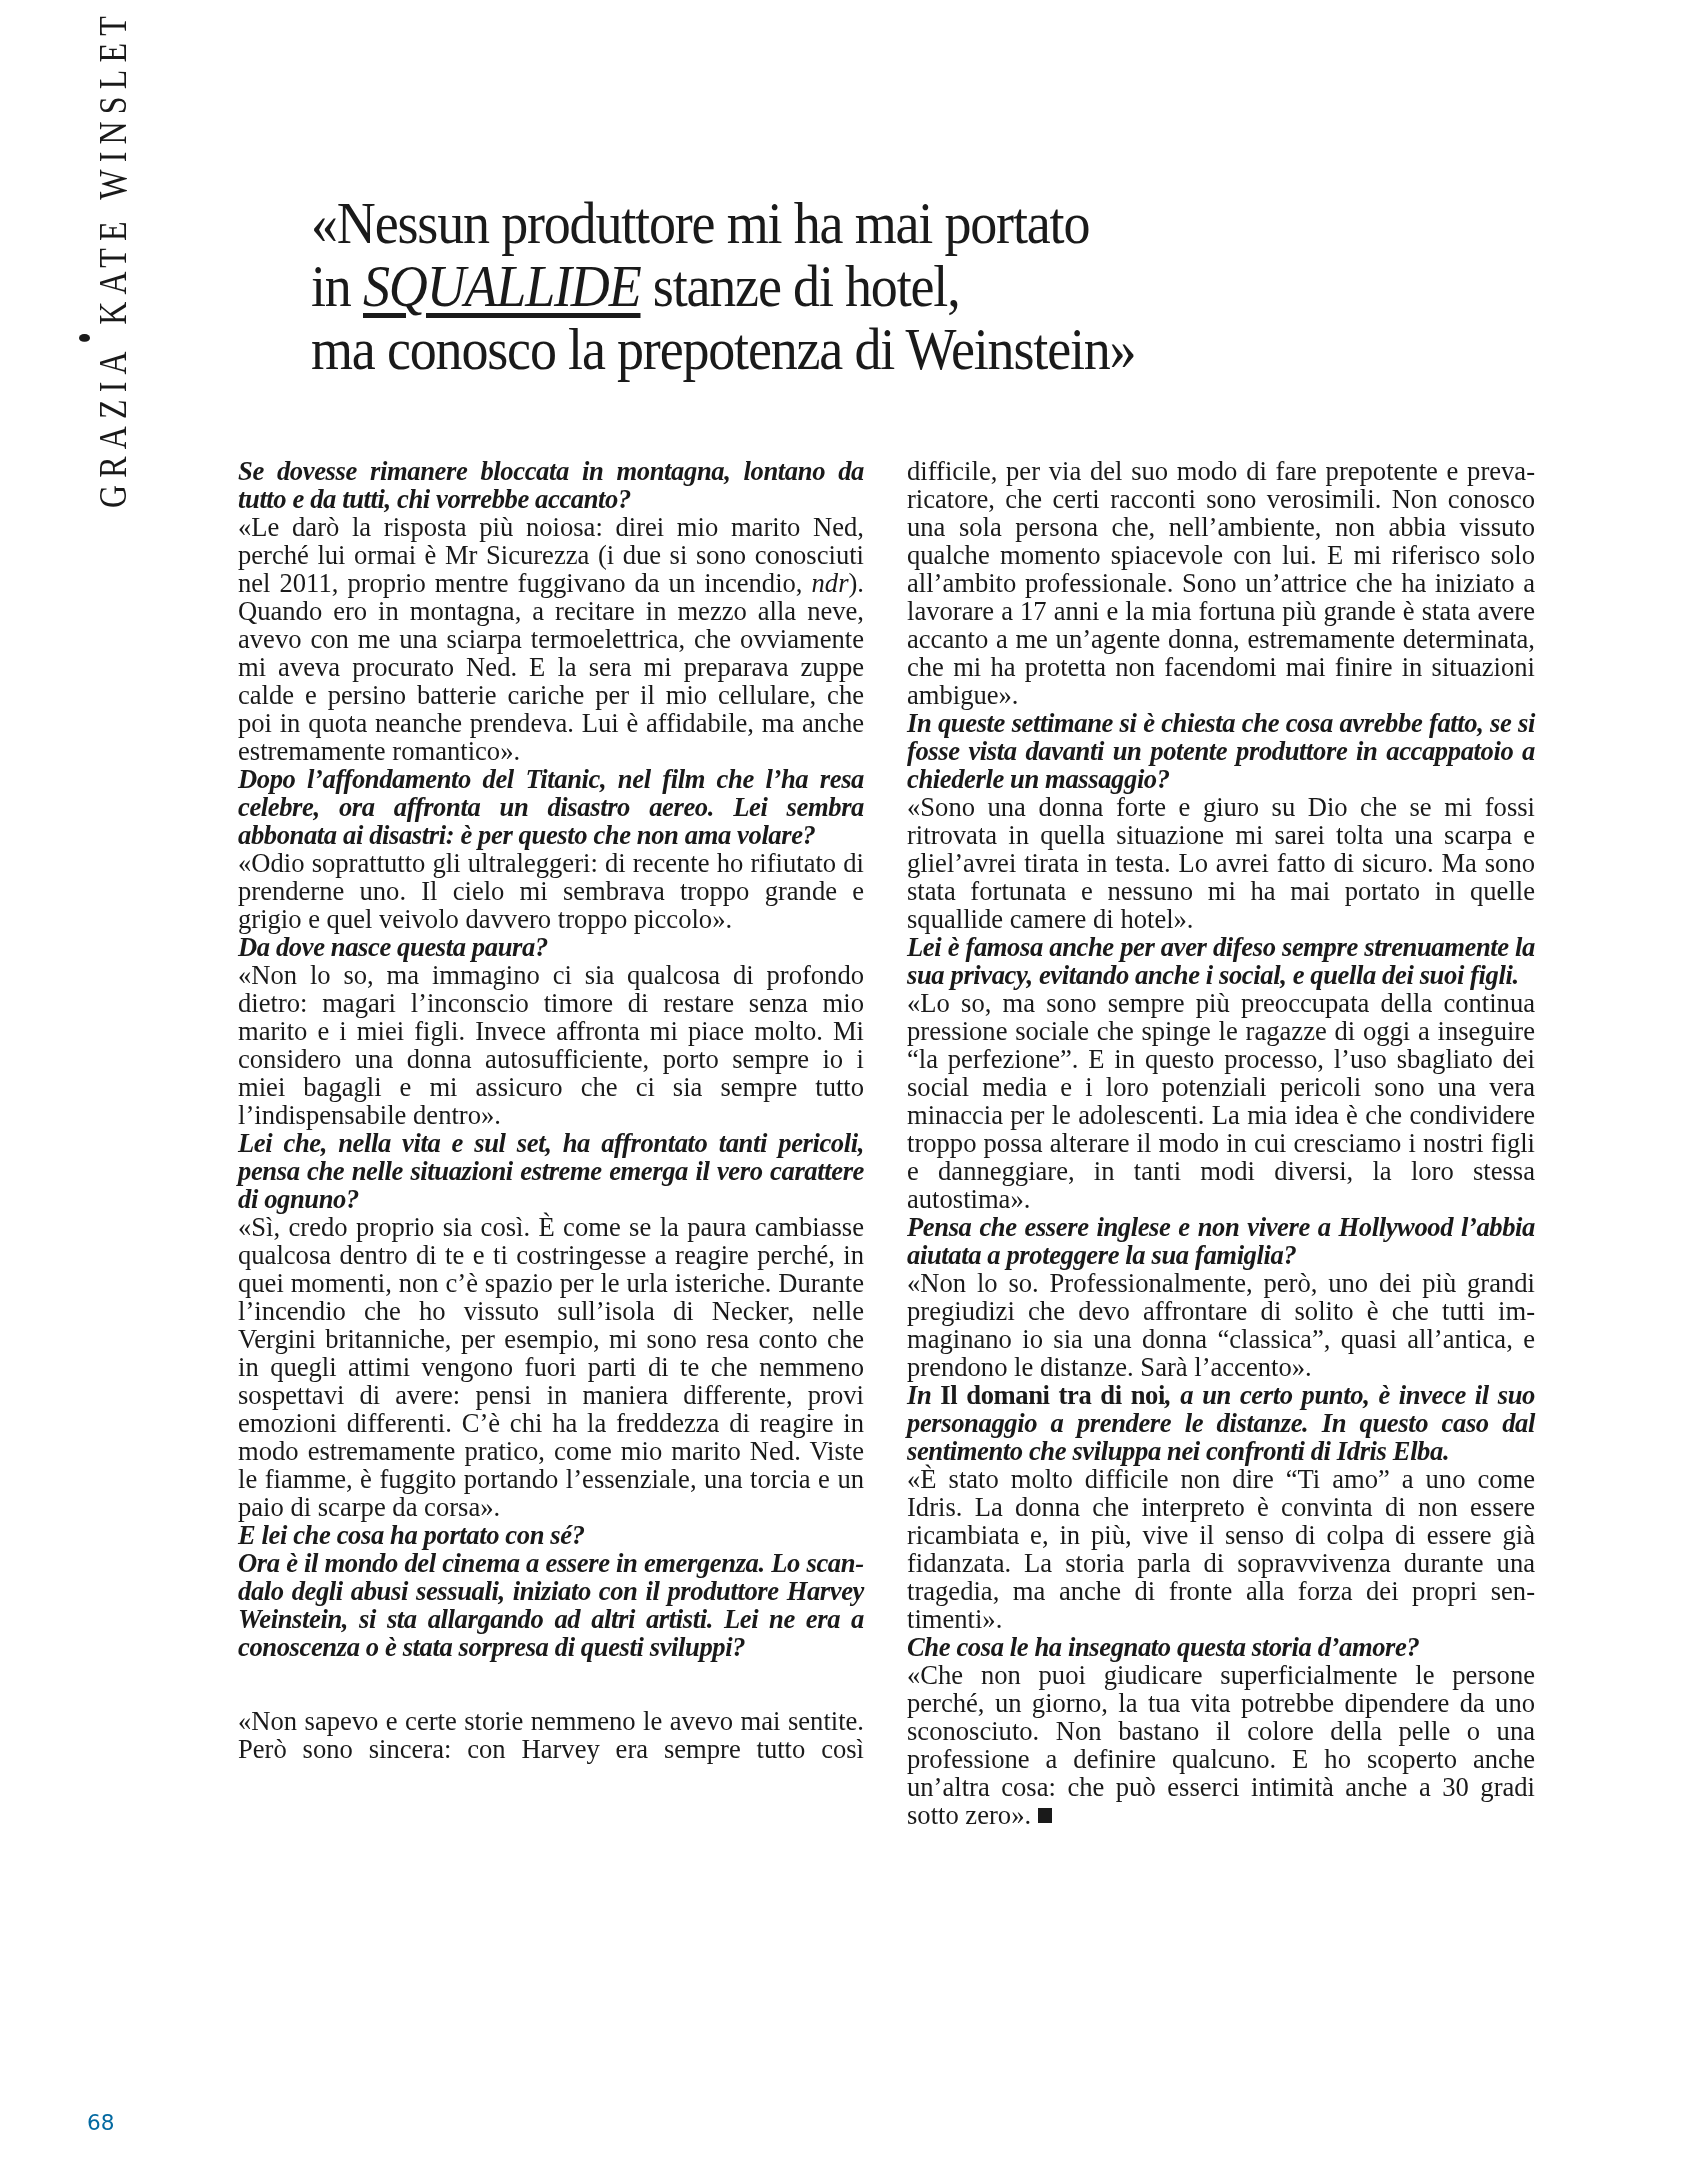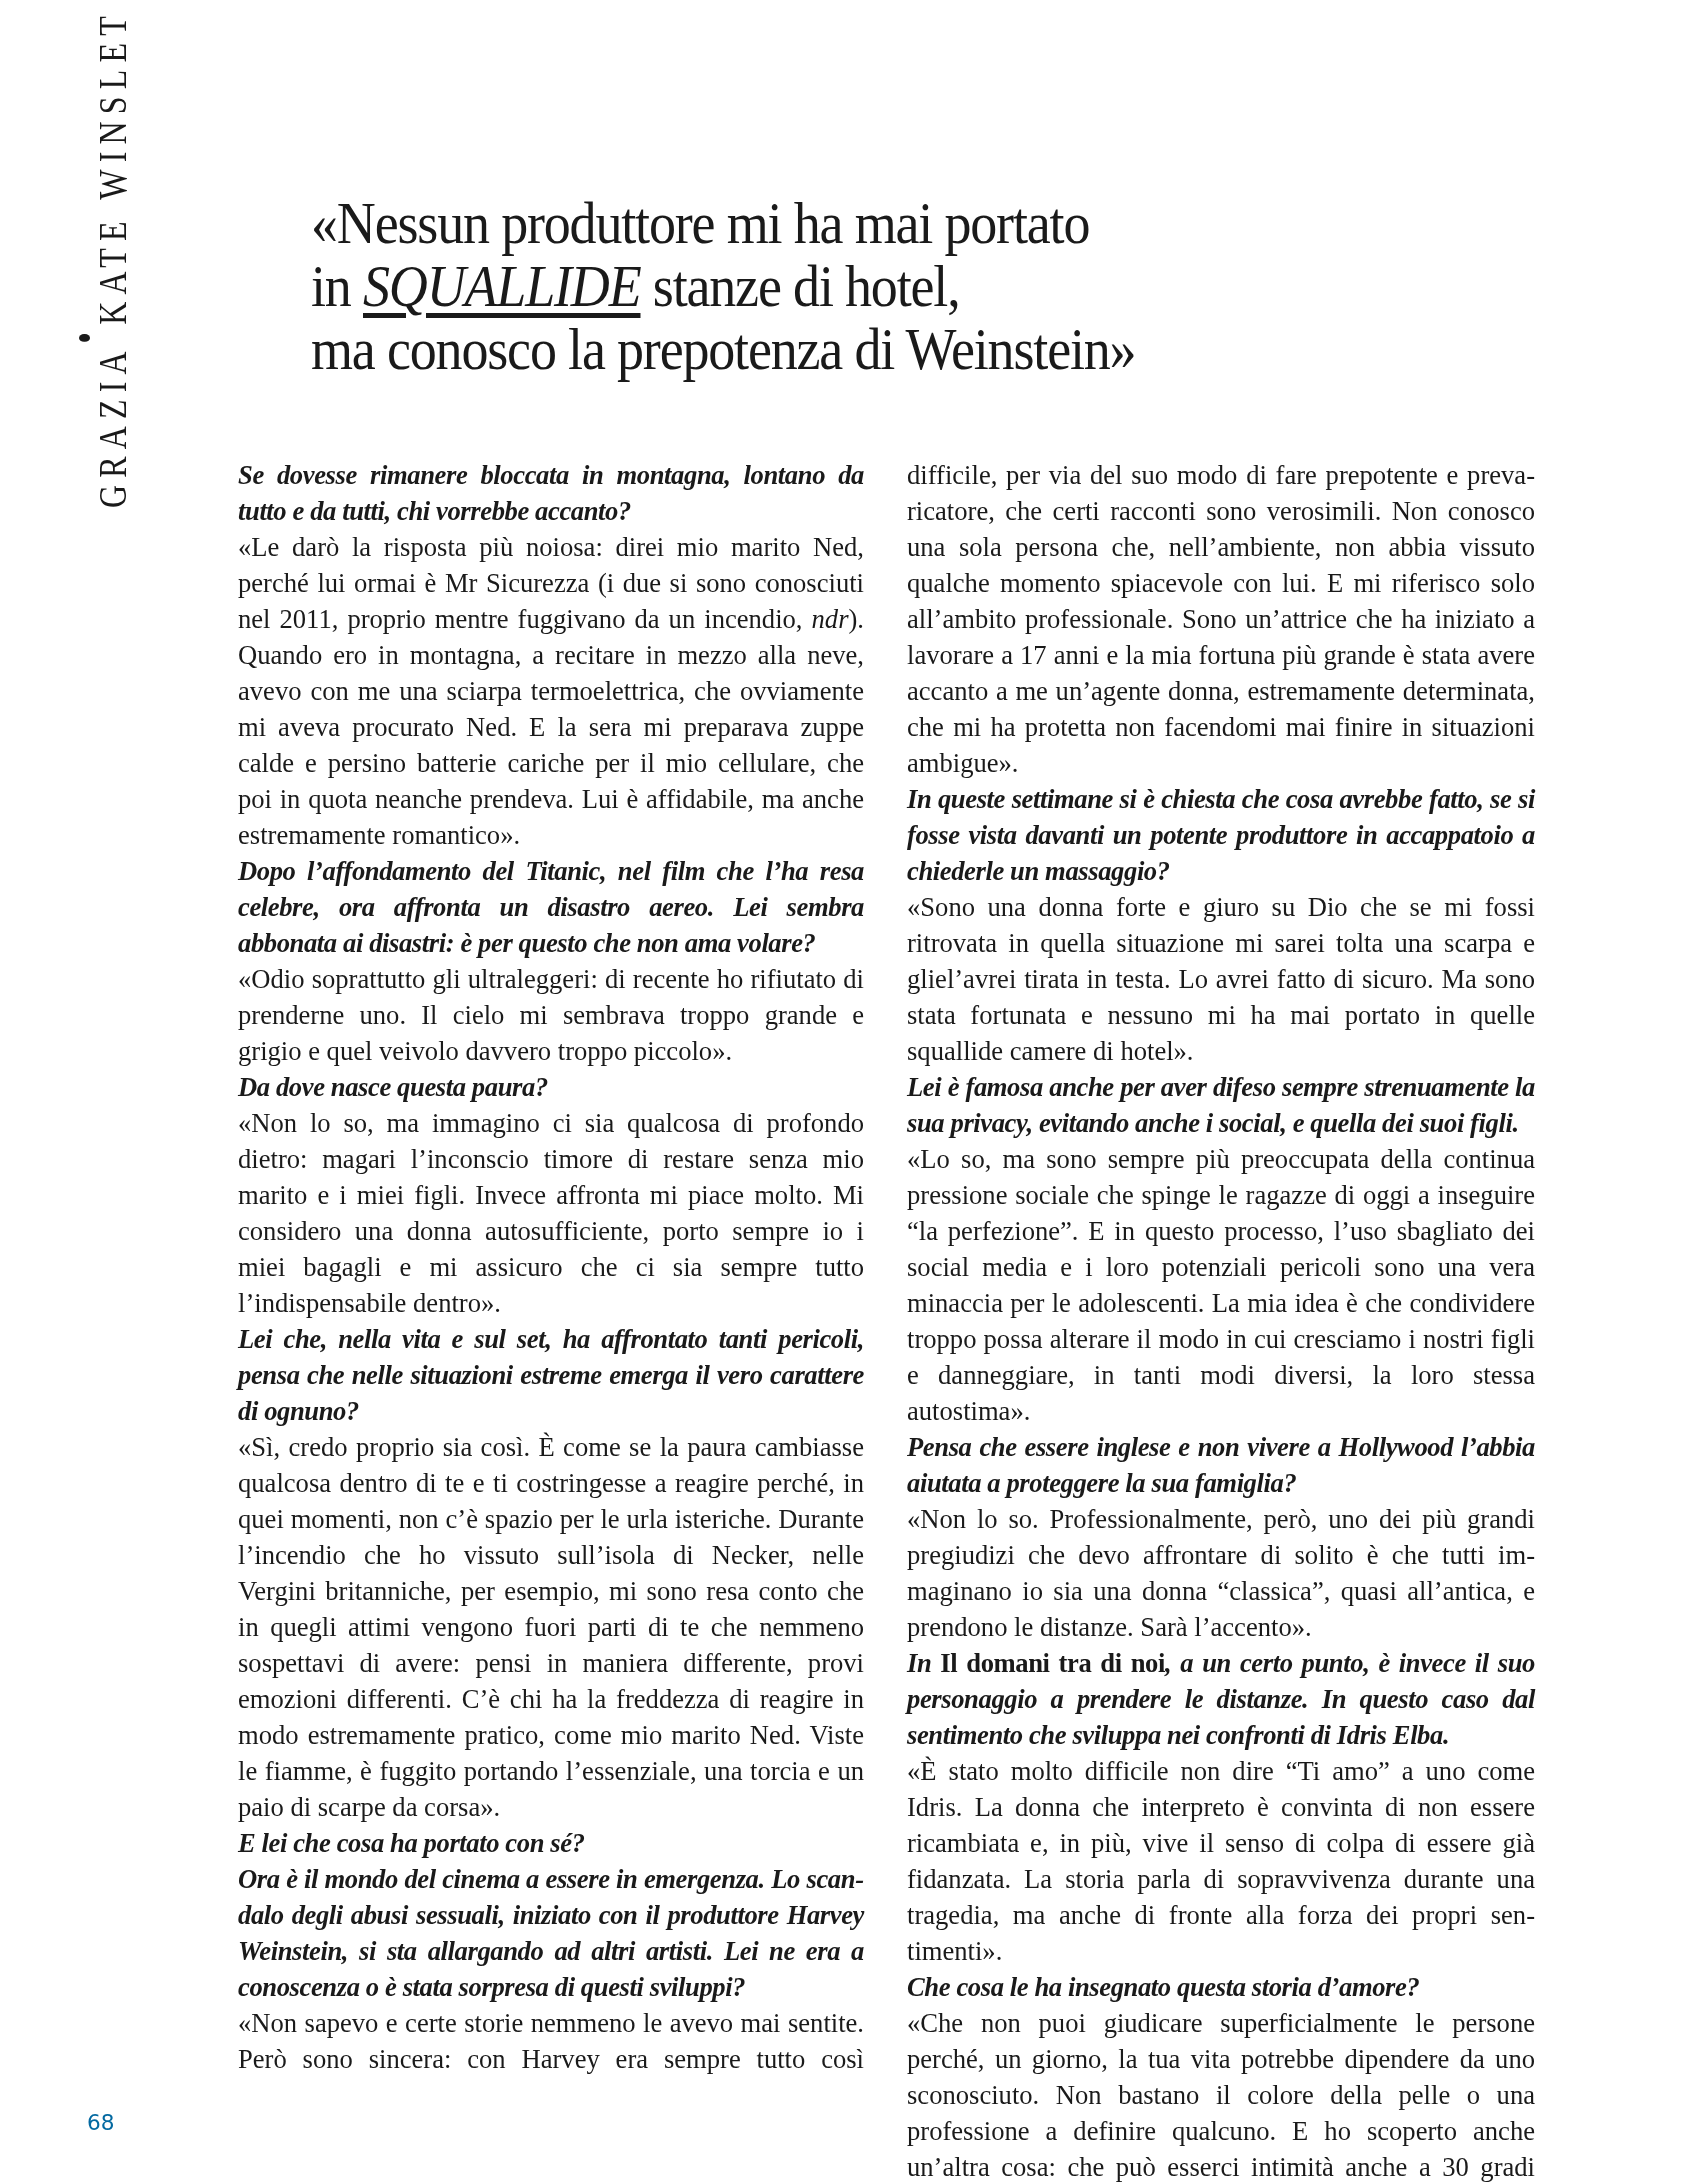--- a/index.html
+++ b/index.html
@@ -57,21 +57,21 @@
       text-decoration: underline;
       text-decoration-thickness: 5.2px;
       text-underline-offset: 6.6px;
     }
     .column {
       position: absolute;
       top: 457px;
       width: 626px;
       font-family: "Liberation Serif", serif;
       font-size: 26.6px;
-      line-height: 36px;
+      line-height: 28px;
       text-align: justify;
       hyphens: manual;
       color: #1a1a1a;
     }
     .column.left { left: 238px; }
     .column.right { left: 907px; width: 628px; }
     .column p {
       margin: 0;
       padding: 0;
     }
@@ -120,21 +120,21 @@
   <p class="q">Se dovesse rimanere bloccata in montagna, lontano da tutto e da tutti, chi vorrebbe accanto?</p>
   <p class="a"><span>«Le darò la risposta più noiosa: direi mio marito Ned, perché lui ormai è Mr Sicurezza (i due si sono conosciuti nel 2011, proprio mentre fuggivano da un incendio, </span><em>ndr</em><span>). Quando ero in montagna, a recitare in mezzo alla neve, avevo con me una sciarpa termoelettrica, che ovviamente mi aveva procurato Ned. E la sera mi preparava zuppe calde e persino batterie cariche per il mio cellulare, che poi in quota neanche prendeva. Lui è affidabile, ma anche estremamente romantico».</span></p>
   <p class="q">Dopo l’affondamento del Titanic, nel film che l’ha resa celebre, ora affronta un disastro aereo. Lei sembra abbonata ai disastri: è per questo che non ama volare?</p>
   <p class="a">«Odio soprattutto gli ultraleggeri: di recente ho rifiutato di prenderne uno. Il cielo mi sembrava troppo grande e grigio e quel veivolo davvero troppo piccolo».</p>
   <p class="q">Da dove nasce questa paura?</p>
   <p class="a">«Non lo so, ma immagino ci sia qualcosa di profondo dietro: magari l’inconscio timore di restare senza mio marito e i miei figli. Invece affronta mi piace molto. Mi considero una donna autosufficiente, porto sempre io i miei bagagli e mi assicuro che ci sia sempre tutto l’indispensabile dentro».</p>
   <p class="q">Lei che, nella vita e sul set, ha affrontato tanti pericoli, pensa che nelle situazioni estreme emerga il vero carattere di ognuno?</p>
   <p class="a">«Sì, credo proprio sia così. È come se la paura cambiasse qualcosa dentro di te e ti costringesse a reagire perché, in quei momenti, non c’è spazio per le urla isteriche. Du­rante l’incendio che ho vissuto sull’isola di Necker, nelle Vergini britanniche, per esempio, mi sono resa conto che in quegli attimi vengono fuori parti di te che nemmeno sospettavi di avere: pensi in maniera differente, provi emozioni differenti. C’è chi ha la freddezza di reagire in modo estremamente pratico, come mio marito Ned. Viste le fiamme, è fuggito portando l’essenziale, una torcia e un paio di scarpe da corsa».</p>
   <p class="q">E lei che cosa ha portato con sé?</p>
   <p class="q">Ora è il mondo del cinema a essere in emergenza. Lo scan­dalo degli abusi sessuali, iniziato con il produttore Harvey Weinstein, si sta allargando ad altri artisti. Lei ne era a conoscenza o è stata sorpresa di questi sviluppi?</p>
-  <p class="a" style="text-align-last: justify;">«Non sapevo e certe storie nemmeno le avevo mai sen­tite. Però sono sincera: con Harvey era sempre tutto così</p>
+  <p class="a" style="text-align-last: justify; margin-top: 46px;">«Non sapevo e certe storie nemmeno le avevo mai sen­tite. Però sono sincera: con Harvey era sempre tutto così</p>
 </div>
 
 <div class="column right">
   <p class="a">difficile, per via del suo modo di fare prepotente e preva­ricatore, che certi racconti sono verosimili. Non conosco una sola persona che, nell’ambiente, non abbia vissuto qualche momento spiacevole con lui. E mi riferisco solo all’ambito professionale. Sono un’attrice che ha iniziato a lavorare a 17 anni e la mia fortuna più grande è stata avere accanto a me un’agente donna, estremamente de­terminata, che mi ha protetta non facendomi mai finire in situazioni ambigue».</p>
   <p class="q">In queste settimane si è chiesta che cosa avrebbe fatto, se si fosse vista davanti un potente produttore in accappatoio a chiederle un massaggio?</p>
   <p class="a">«Sono una donna forte e giuro su Dio che se mi fossi ritrovata in quella situazione mi sarei tolta una scarpa e glielʼavrei tirata in testa. Lo avrei fatto di sicuro. Ma sono stata fortunata e nessuno mi ha mai portato in quelle squallide camere di hotel».</p>
   <p class="q">Lei è famosa anche per aver difeso sempre strenuamente la sua privacy, evitando anche i social, e quella dei suoi figli.</p>
   <p class="a">«Lo so, ma sono sempre più preoccupata della continua pressione sociale che spinge le ragazze di oggi a inseguire “la perfezione”. E in questo processo, l’uso sbagliato dei social media e i loro potenziali pericoli sono una vera minaccia per le adolescenti. La mia idea è che condividere troppo possa alterare il modo in cui cresciamo i nostri figli e danneggiare, in tanti modi diversi, la loro stessa autostima».</p>
   <p class="q">Pensa che essere inglese e non vivere a Hollywood l’abbia aiutata a proteggere la sua famiglia?</p>
   <p class="a">«Non lo so. Professionalmente, però, uno dei più grandi pregiudizi che devo affrontare di solito è che tutti im­maginano io sia una donna “classica”, quasi all’antica, e prendono le distanze. Sarà l’accento».</p>

